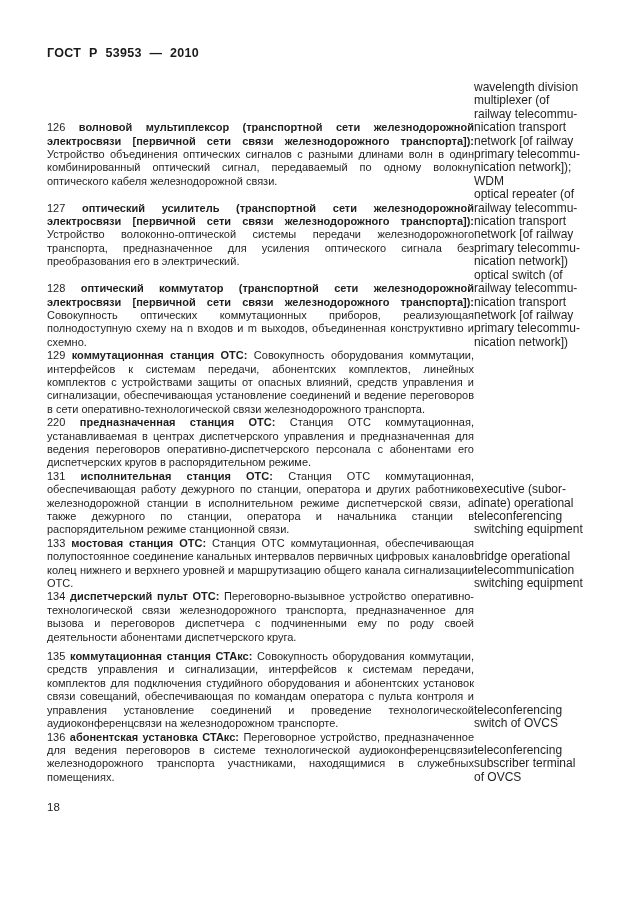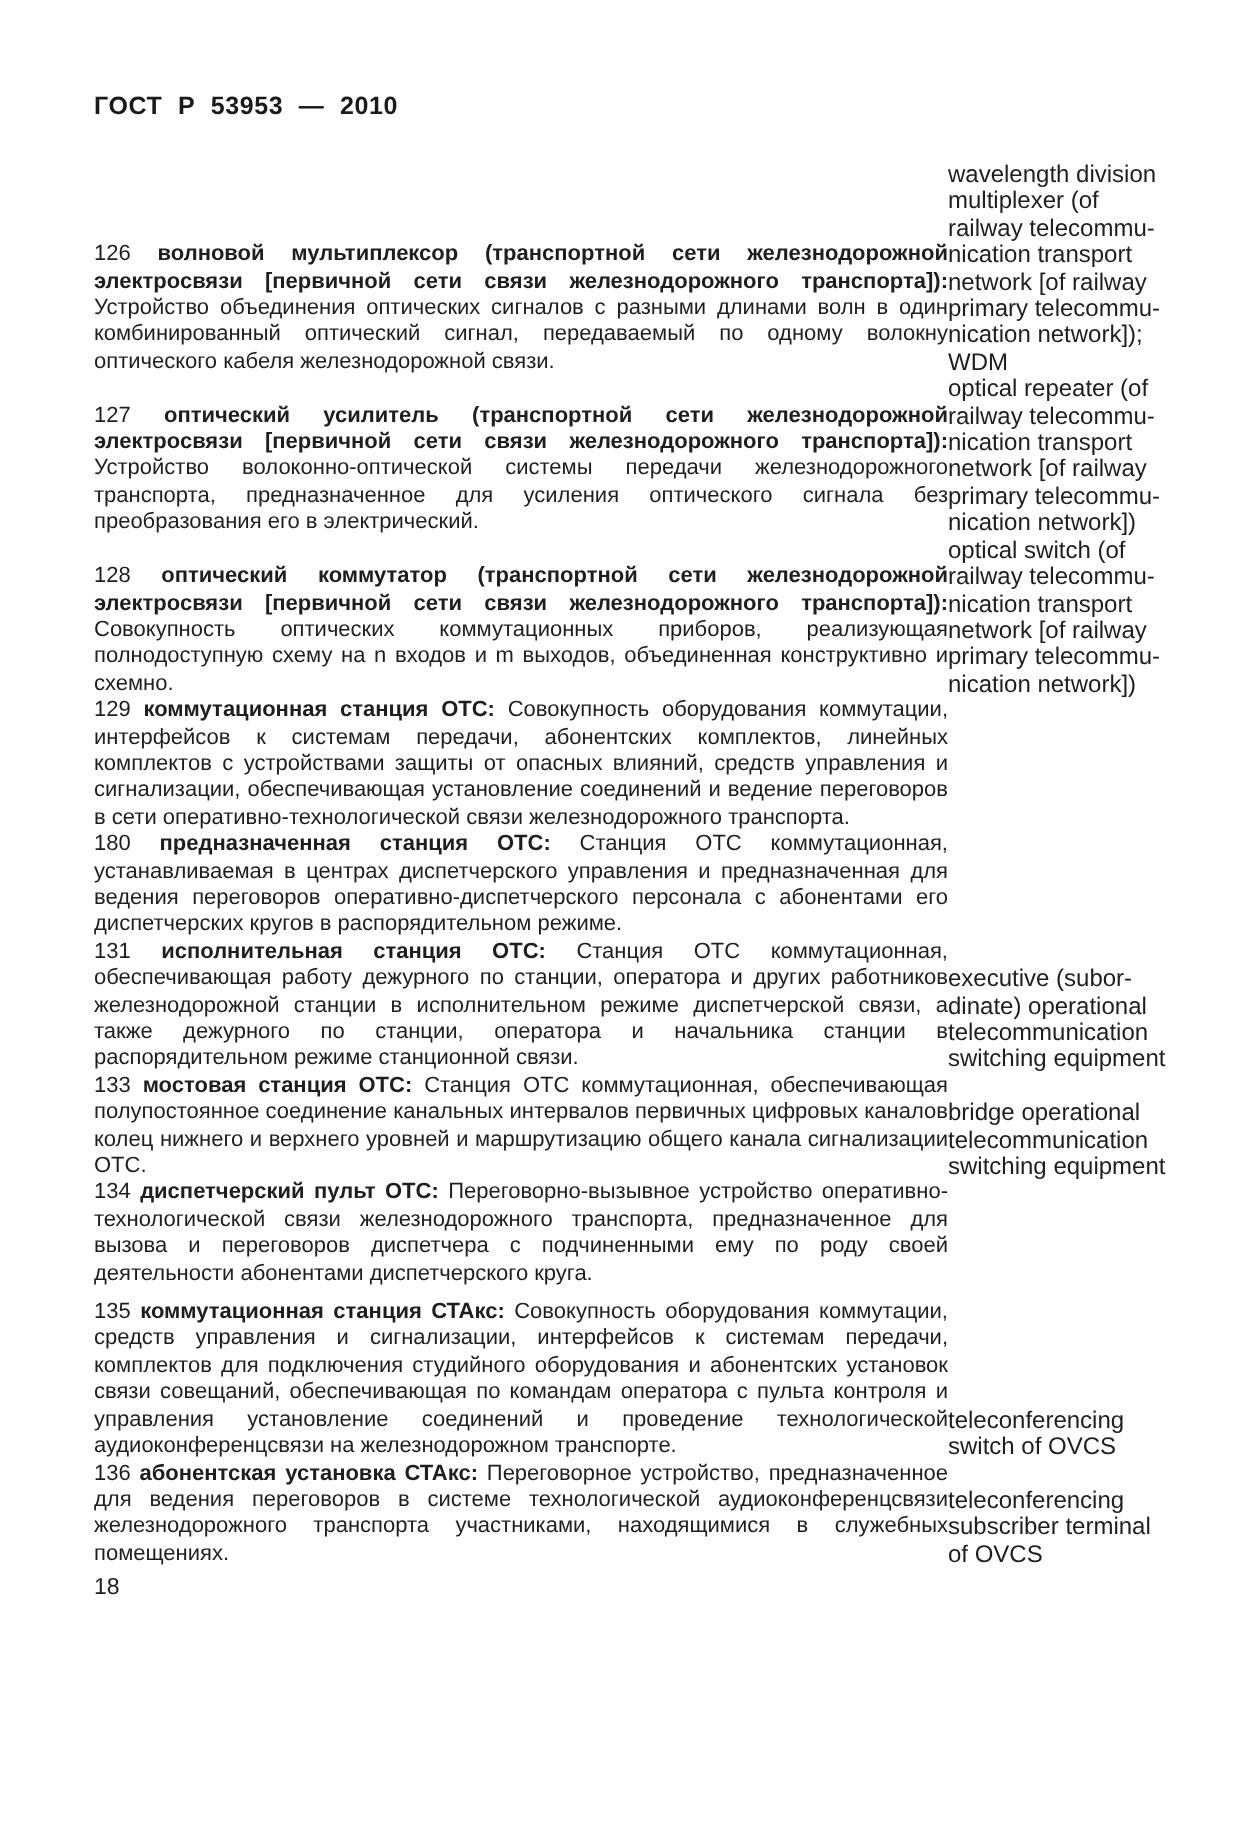--- a/index.html
+++ b/index.html
@@ -50,21 +50,21 @@
   .en {
     width: 117px;
     flex: 0 0 117px;
     margin: 0;
     font-size: 12px;
     line-height: 13.4px;
     white-space: pre-line;
     text-align: left;
   }
   .page-number {
-    margin-top: 4px;
+    margin-top: 17px;
     font-size: 11.5px;
     color: #1e1e1e;
   }
 </style>
 </head>
 <body>
 
 <div class="page">
   <div class="doc-header">ГОСТ Р 53953 — 2010</div>
 
@@ -99,28 +99,28 @@
 network [of railway
 primary telecommu-
 nication network])</p>
   </section>
 
   <section class="item">
     <p class="ru" lang="ru"><span class="num">129</span> <b class="term">коммутационная станция ОТС:</b> <span class="def">Совокупность оборудования коммутации, интерфейсов к системам передачи, абонентских комплектов, линейных комплектов с устройствами защиты от опасных влияний, средств управления и сигнализации, обеспечивающая установление соединений и ведение переговоров в сети оперативно-технологической связи железнодорожного транспорта.</span></p>
   </section>
 
   <section class="item">
-    <p class="ru" lang="ru"><span class="num">180</span> <b class="term">предназначенная станция ОТС:</b> <span class="def">Станция ОТС коммутационная, устанавливаемая в центрах диспетчерского управления и предназначенная для ведения переговоров оперативно-диспетчерского персонала с абонентами его диспетчерских кругов в распорядительном режиме.</span></p>
+    <p class="ru" lang="ru"><span class="num">220</span> <b class="term">предназначенная станция ОТС:</b> <span class="def">Станция ОТС коммутационная, устанавливаемая в центрах диспетчерского управления и предназначенная для ведения переговоров оперативно-диспетчерского персонала с абонентами его диспетчерских кругов в распорядительном режиме.</span></p>
   </section>
 
   <section class="item">
     <p class="ru" lang="ru"><span class="num">131</span> <b class="term">исполнительная станция ОТС:</b> <span class="def">Станция ОТС коммутационная, обеспечивающая работу дежурного по станции, оператора и других работников железнодорожной станции в исполнительном режиме диспетчерской связи, а также дежурного по станции, оператора и начальника станции в распорядительном режиме станционной связи.</span></p>
     <p class="en">executive (subor-
 dinate) operational
-telecommunication
+teleconferencing
 switching equipment</p>
   </section>
 
   <section class="item">
   </section>
 
   <section class="item">
     <p class="ru" lang="ru"><span class="num">133</span> <b class="term">мостовая станция ОТС:</b> <span class="def">Станция ОТС коммутационная, обеспечивающая полупостоянное соединение канальных интервалов первичных цифровых каналов колец нижнего и верхнего уровней и маршрутизацию общего канала сигнализации ОТС.</span></p>
     <p class="en">bridge operational
 telecommunication

